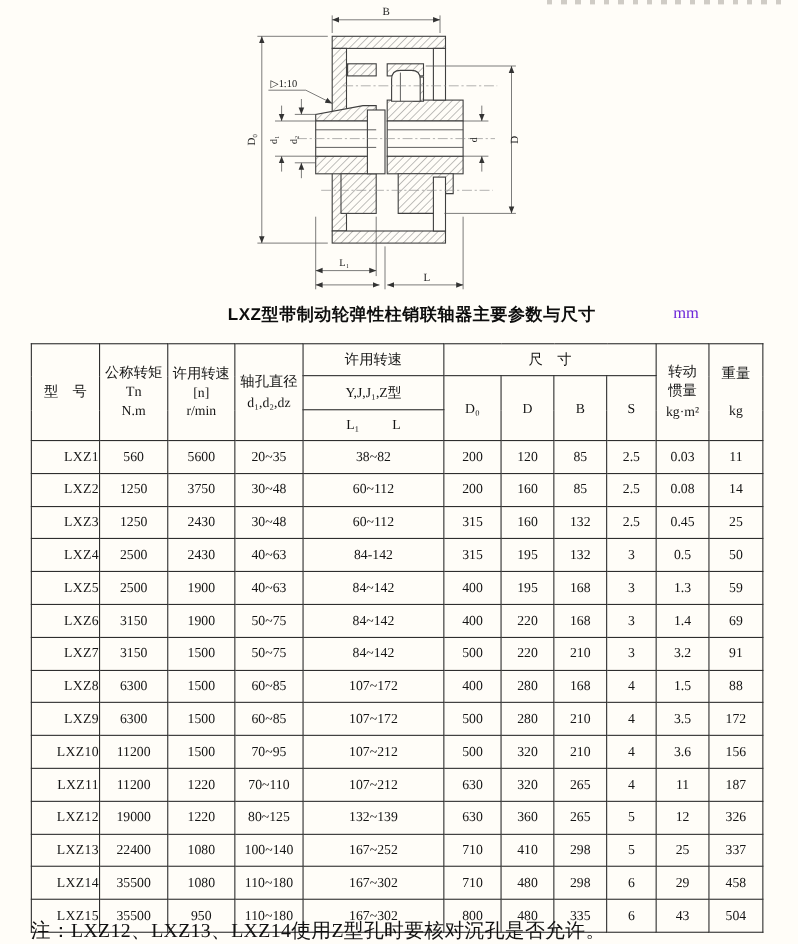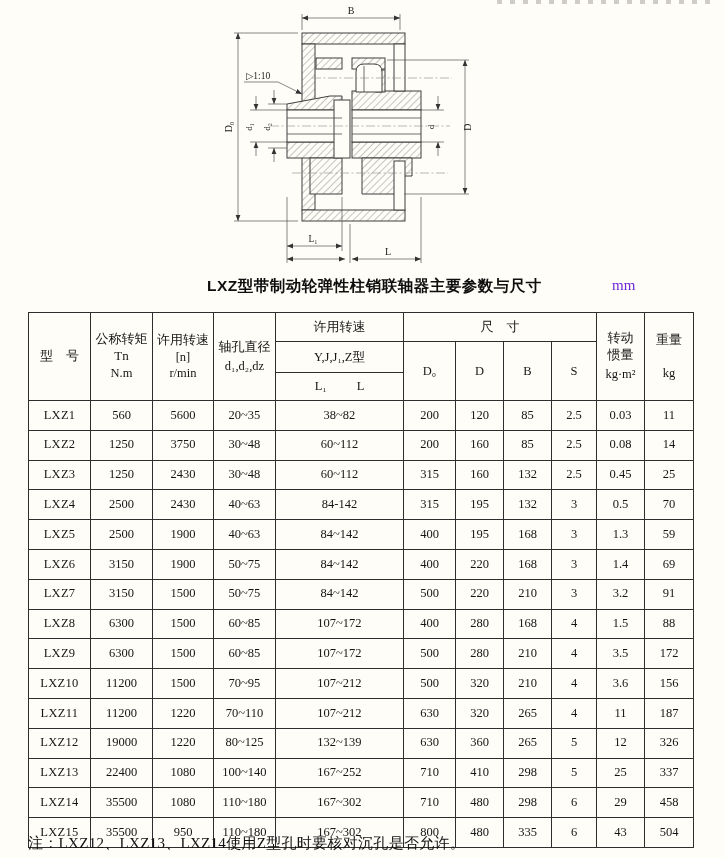--- a/index.html
+++ b/index.html
@@ -40,25 +40,25 @@
   thead tr.h2 th{height:30px;}
   thead tr.h3 th{height:27px;}
   thead th{font-weight:normal;font-size:13px;}
   thead .ln{display:block;line-height:1.3;}
   thead .latin{font-size:12.5px;}
   .wgap{margin-top:16px;}
   .igap{margin-top:2px;}
   .l1l-cell span{display:inline-block;}
   .l1l-cell .sep{width:30px;}
   tbody td{height:28.8px;font-size:12.5px;}
-  tbody td:first-child{letter-spacing:.3px;}
+  tbody td:first-child{letter-spacing:.3px;text-align:right;}
   
   .note{
     position:absolute;left:28px;top:834px;width:680px;
-    font-size:15px;color:#111;letter-spacing:.3px;white-space:nowrap;
+    font-size:18px;color:#111;letter-spacing:.3px;white-space:nowrap;
   }
 </style>
 </head>
 <body>
 
 <div class="clip-frag"></div>
 
 <div class="drawing-wrap">
 <svg width="725" height="272" viewBox="0 0 725 272">
   <defs>
@@ -272,21 +272,21 @@
         <td>LXZ4</td>
         <td>2500</td>
         <td>2430</td>
         <td>40~63</td>
         <td>84-142</td>
         <td>315</td>
         <td>195</td>
         <td>132</td>
         <td>3</td>
         <td>0.5</td>
-        <td>70</td>
+        <td>50</td>
       </tr>
       <tr>
         <td>LXZ5</td>
         <td>2500</td>
         <td>1900</td>
         <td>40~63</td>
         <td>84~142</td>
         <td>400</td>
         <td>195</td>
         <td>168</td>

